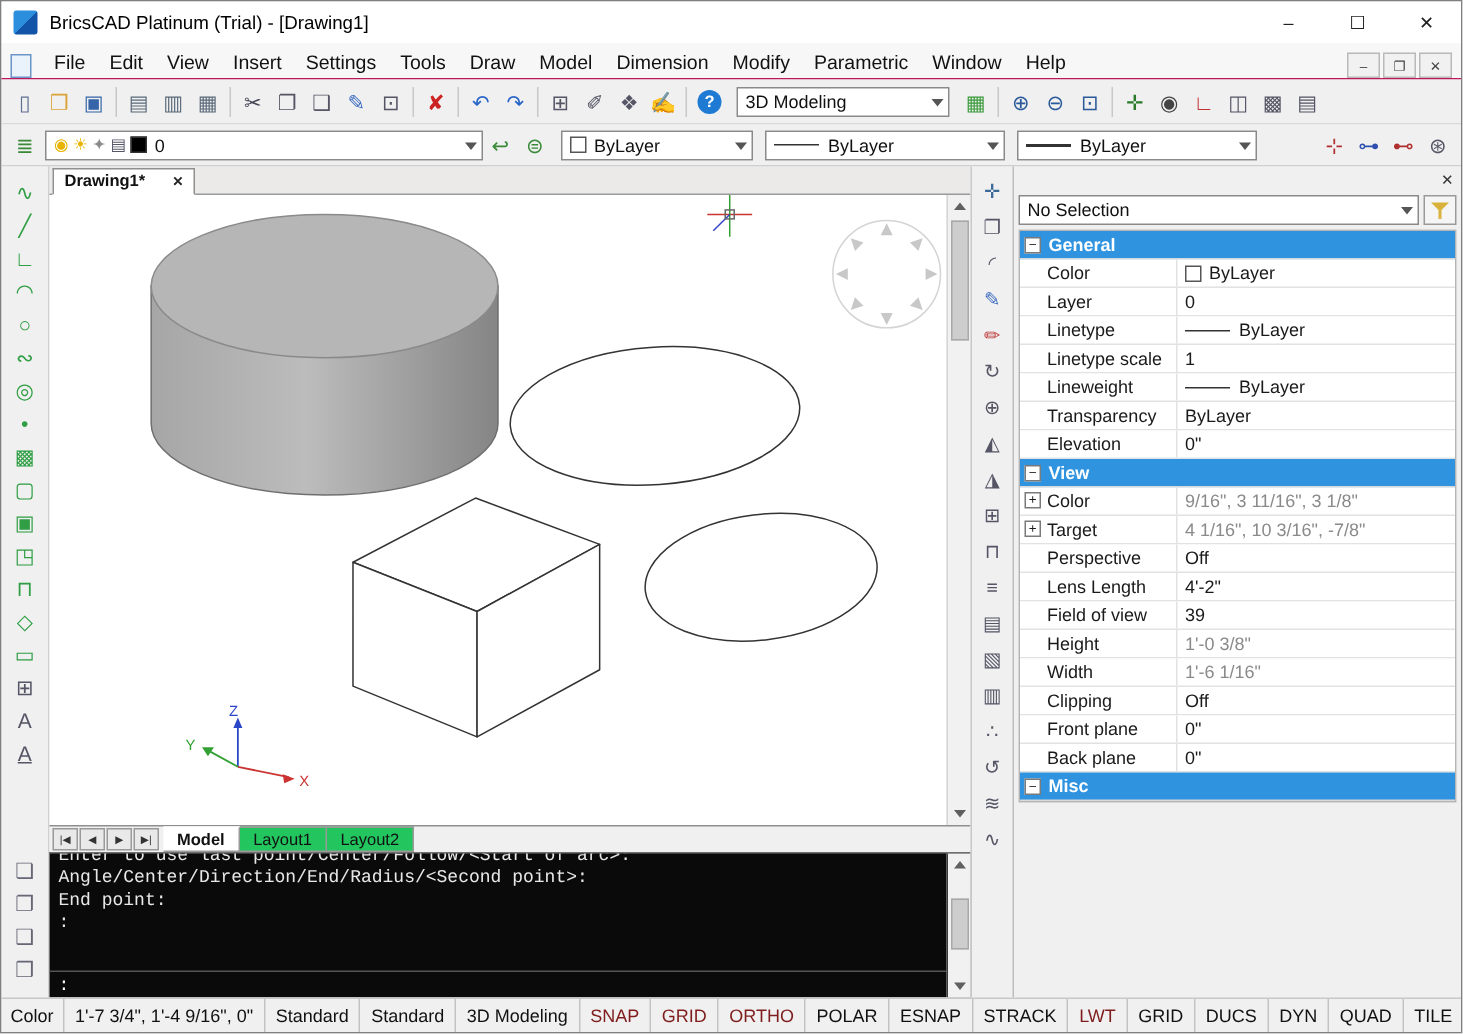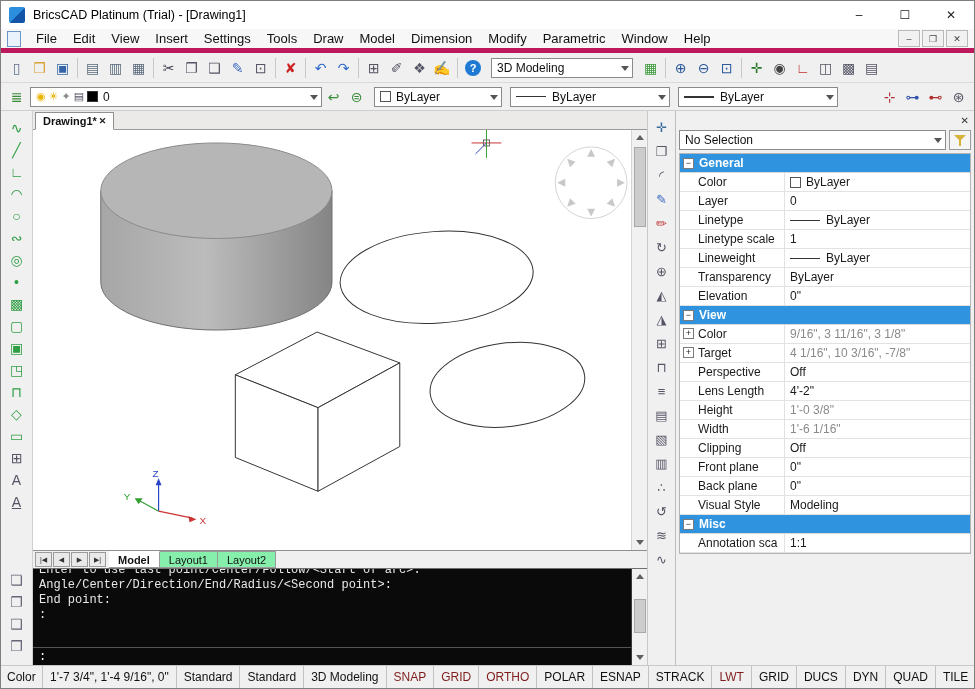--- a/index.html
+++ b/index.html
@@ -8,21 +8,21 @@
   .app { width: 975px; height: 689px; display: flex; flex-direction: column; border: 1px solid #7f7f7f; background: #f0f0f0; }
 
   
   .titlebar { height: 28px; background: #ffffff; display: flex; align-items: center; padding-left: 8px; flex: none; }
   .app-icon { width: 16px; height: 16px; border-radius: 2px; background: linear-gradient(135deg,#2c8fdd 50%,#1254a8 50%); flex: none; }
   .titlebar .title { margin-left: 8px; font-size: 12.5px; color: #000; }
   .win-controls { margin-left: auto; display: flex; height: 100%; }
   .win-btn { width: 46px; display: flex; align-items: center; justify-content: center; font-size: 12px; color: #222; }
 
   
-  .menubar { height: 24px; background: #f7f7f7; border-bottom: 5px solid #be185d; display: flex; align-items: center; flex: none; }
+  .menubar { height: 24px; background: #f7f7f7; border-bottom: 1px solid #be185d; display: flex; align-items: flex-end; flex: none; }
   .doc-icon { width: 14px; height: 16px; margin: 0 7px 0 6px; background: #eaf2fc; border: 1px solid #6d96c8; flex: none; }
   .menu-items { display: flex; align-items: center; }
   .menu-item { padding: 3px 8px; font-size: 13px; color: #111; cursor: default; }
   .mdi-controls { margin-left: auto; display: flex; gap: 2px; padding-right: 6px; }
   .mdi-btn { width: 22px; height: 17px; border: 1px solid #b9b9b9; background: #f1f1f1; font-size: 9px; color: #444; display: flex; align-items: center; justify-content: center; }
 
   
   .toolbar { background: #f0f0f0; display: flex; align-items: center; padding: 0 4px; flex: none; }
   .tb1 { height: 30px; border-bottom: 1px solid #dadada; }
   .tb2 { height: 28px; border-bottom: 1px solid #cfcfcf; }
@@ -51,40 +51,40 @@
   
   .main { flex: 1; display: flex; min-height: 0; }
   .left-toolbar { width: 32px; background: #f0f0f0; border-right: 1px solid #d0d0d0; display: flex; flex-direction: column; align-items: center; padding: 8px 0 6px; flex: none; }
   .side-icon { width: 100%; height: 17px; display: flex; align-items: center; justify-content: center; font-size: 14px; margin-bottom: 5px; flex: none; cursor: default; }
   .left-spacer { flex: 1; }
   .right-toolbar { width: 28px; background: #f0f0f0; border-left: 1px solid #c8c8c8; display: flex; flex-direction: column; align-items: center; padding-top: 8px; flex: none; }
   .right-toolbar .side-icon { font-size: 13px; margin-bottom: 7px; }
 
   .center { flex: 1; display: flex; flex-direction: column; min-width: 0; }
   .doc-tabbar { height: 19px; background: #eceae9; border-bottom: 1px solid #9a9a9a; display: flex; align-items: flex-end; padding-left: 2px; flex: none; }
-  .doc-tab { background: #fff; border: 1px solid #8f8f8f; border-bottom: 1px solid #fff; margin-bottom: -1px; height: 18px; display: flex; align-items: center; gap: 2px; padding: 0 7px; font-size: 11px; font-weight: bold; }
+  .doc-tab { background: #fff; border: 1px solid #8f8f8f; border-bottom: 1px solid #fff; margin-bottom: -1px; height: 18px; display: flex; align-items: center; gap: 18px; padding: 0 7px; font-size: 11px; font-weight: bold; }
   .tab-close { font-size: 9px; font-weight: bold; color: #222; cursor: default; }
 
   .canvas-row { flex: 1; display: flex; min-height: 0; }
   .canvas { flex: 1; background: #ffffff; min-width: 0; }
   .canvas svg { display: block; width: 100%; height: 100%; }
 
   .vscroll { width: 16px; background: #f1f1f1; border-left: 1px solid #d5d5d5; display: flex; flex-direction: column; align-items: center; flex: none; }
   .scr-btn { width: 100%; height: 15px; display: flex; align-items: center; justify-content: center; flex: none; }
   .scr-btn.up::after { content: ""; border: 4px solid transparent; border-bottom: 5px solid #606060; margin-bottom: 4px; }
   .scr-btn.down { margin-top: auto; }
   .scr-btn.down::after { content: ""; border: 4px solid transparent; border-top: 5px solid #606060; margin-top: 4px; }
   .scr-thumb { width: 12px; height: 80px; background: #cdcdcd; border: 1px solid #a8a8a8; margin-top: 2px; flex: none; }
   .cmd-scroll .scr-thumb { height: 34px; margin-top: auto; margin-bottom: 2px; }
 
   .layout-tabbar { height: 18px; background: #f0f0f0; border-top: 1px solid #8f8f8f; display: flex; align-items: center; padding-left: 2px; flex: none; }
   .ltab-nav { display: flex; gap: 1px; margin-right: 3px; }
   .nav-btn { min-width: 17px; height: 15px; border: 1px solid #9a9a9a; background: #e9e9e9; font-size: 7px; color: #333; display: flex; align-items: center; justify-content: center; padding: 0 1px; cursor: default; }
   .ltab-tabs { display: flex; height: 100%; align-items: stretch; }
-  .ltab { padding: 1px 9px; font-size: 11px; border: 1px solid #9a9a9a; border-left: none; background: #86efac; display: flex; align-items: center; cursor: default; }
+  .ltab { padding: 1px 9px; font-size: 11px; border: 1px solid #9a9a9a; border-left: none; background: #22c55e; display: flex; align-items: center; cursor: default; }
   .ltab.active { background: #fff; font-weight: bold; border-top: 1px solid #fff; }
 
   
   .command { height: 97px; background: #0a0a0a; border-top: 1px solid #707070; display: flex; flex: none; }
   .cmd-main { flex: 1; display: flex; flex-direction: column; min-width: 0; overflow: hidden; font-family: "Liberation Mono", monospace; font-size: 12px; color: #e8e8e8; }
   .cmd-history { flex: 1; overflow: hidden; padding: 0 6px; margin-top: -6px; }
   .cmd-line { line-height: 15px; white-space: pre; }
   .cmd-prompt-row { height: 18px; border-top: 1px solid #555; display: flex; align-items: center; padding-left: 6px; color: #fff; flex: none; }
   .cmd-scroll { border-left: 1px solid #3a3a3a; }
 
@@ -510,20 +510,28 @@
           <div class="prow">
             <div class="lbl">
               <span>Lens Length</span>
             </div>
             <div class="val">
               <span>4'-2"</span>
             </div>
           </div>
           <div class="prow">
             <div class="lbl">
+              <span>Field of view</span>
+            </div>
+            <div class="val">
+              <span>39</span>
+            </div>
+          </div>
+          <div class="prow">
+            <div class="lbl">
               <span>Height</span>
             </div>
             <div class="val muted">
               <span>1'-0 3/8"</span>
             </div>
           </div>
           <div class="prow">
             <div class="lbl">
               <span>Width</span>
             </div>
@@ -546,41 +554,25 @@
             <div class="val">
               <span>0"</span>
             </div>
           </div>
           <div class="prow">
             <div class="lbl">
               <span>Back plane</span>
             </div>
             <div class="val">
               <span>0"</span>
-            </div>
-          </div>
-          <div class="prow">
-            <div class="lbl">
-              <span>Visual Style</span>
-            </div>
-            <div class="val">
-              <span>Modeling</span>
             </div>
           </div>
           <div class="sec-header">
             <span class="collapse-box">−</span>
             <span>Misc</span>
-          </div>
-          <div class="prow">
-            <div class="lbl">
-              <span>Annotation sca</span>
-            </div>
-            <div class="val">
-              <span>1:1</span>
-            </div>
           </div>
         </div>
     </div>
   </div>
 
   <div class="statusbar" id="statusbar">
       <div class="sb-item sb-ready">Color</div>
       <div class="sb-item sb-coords">1'-7 3/4", 1'-4 9/16", 0"</div>
       <div class="sb-item">Standard</div>
       <div class="sb-item">Standard</div>

